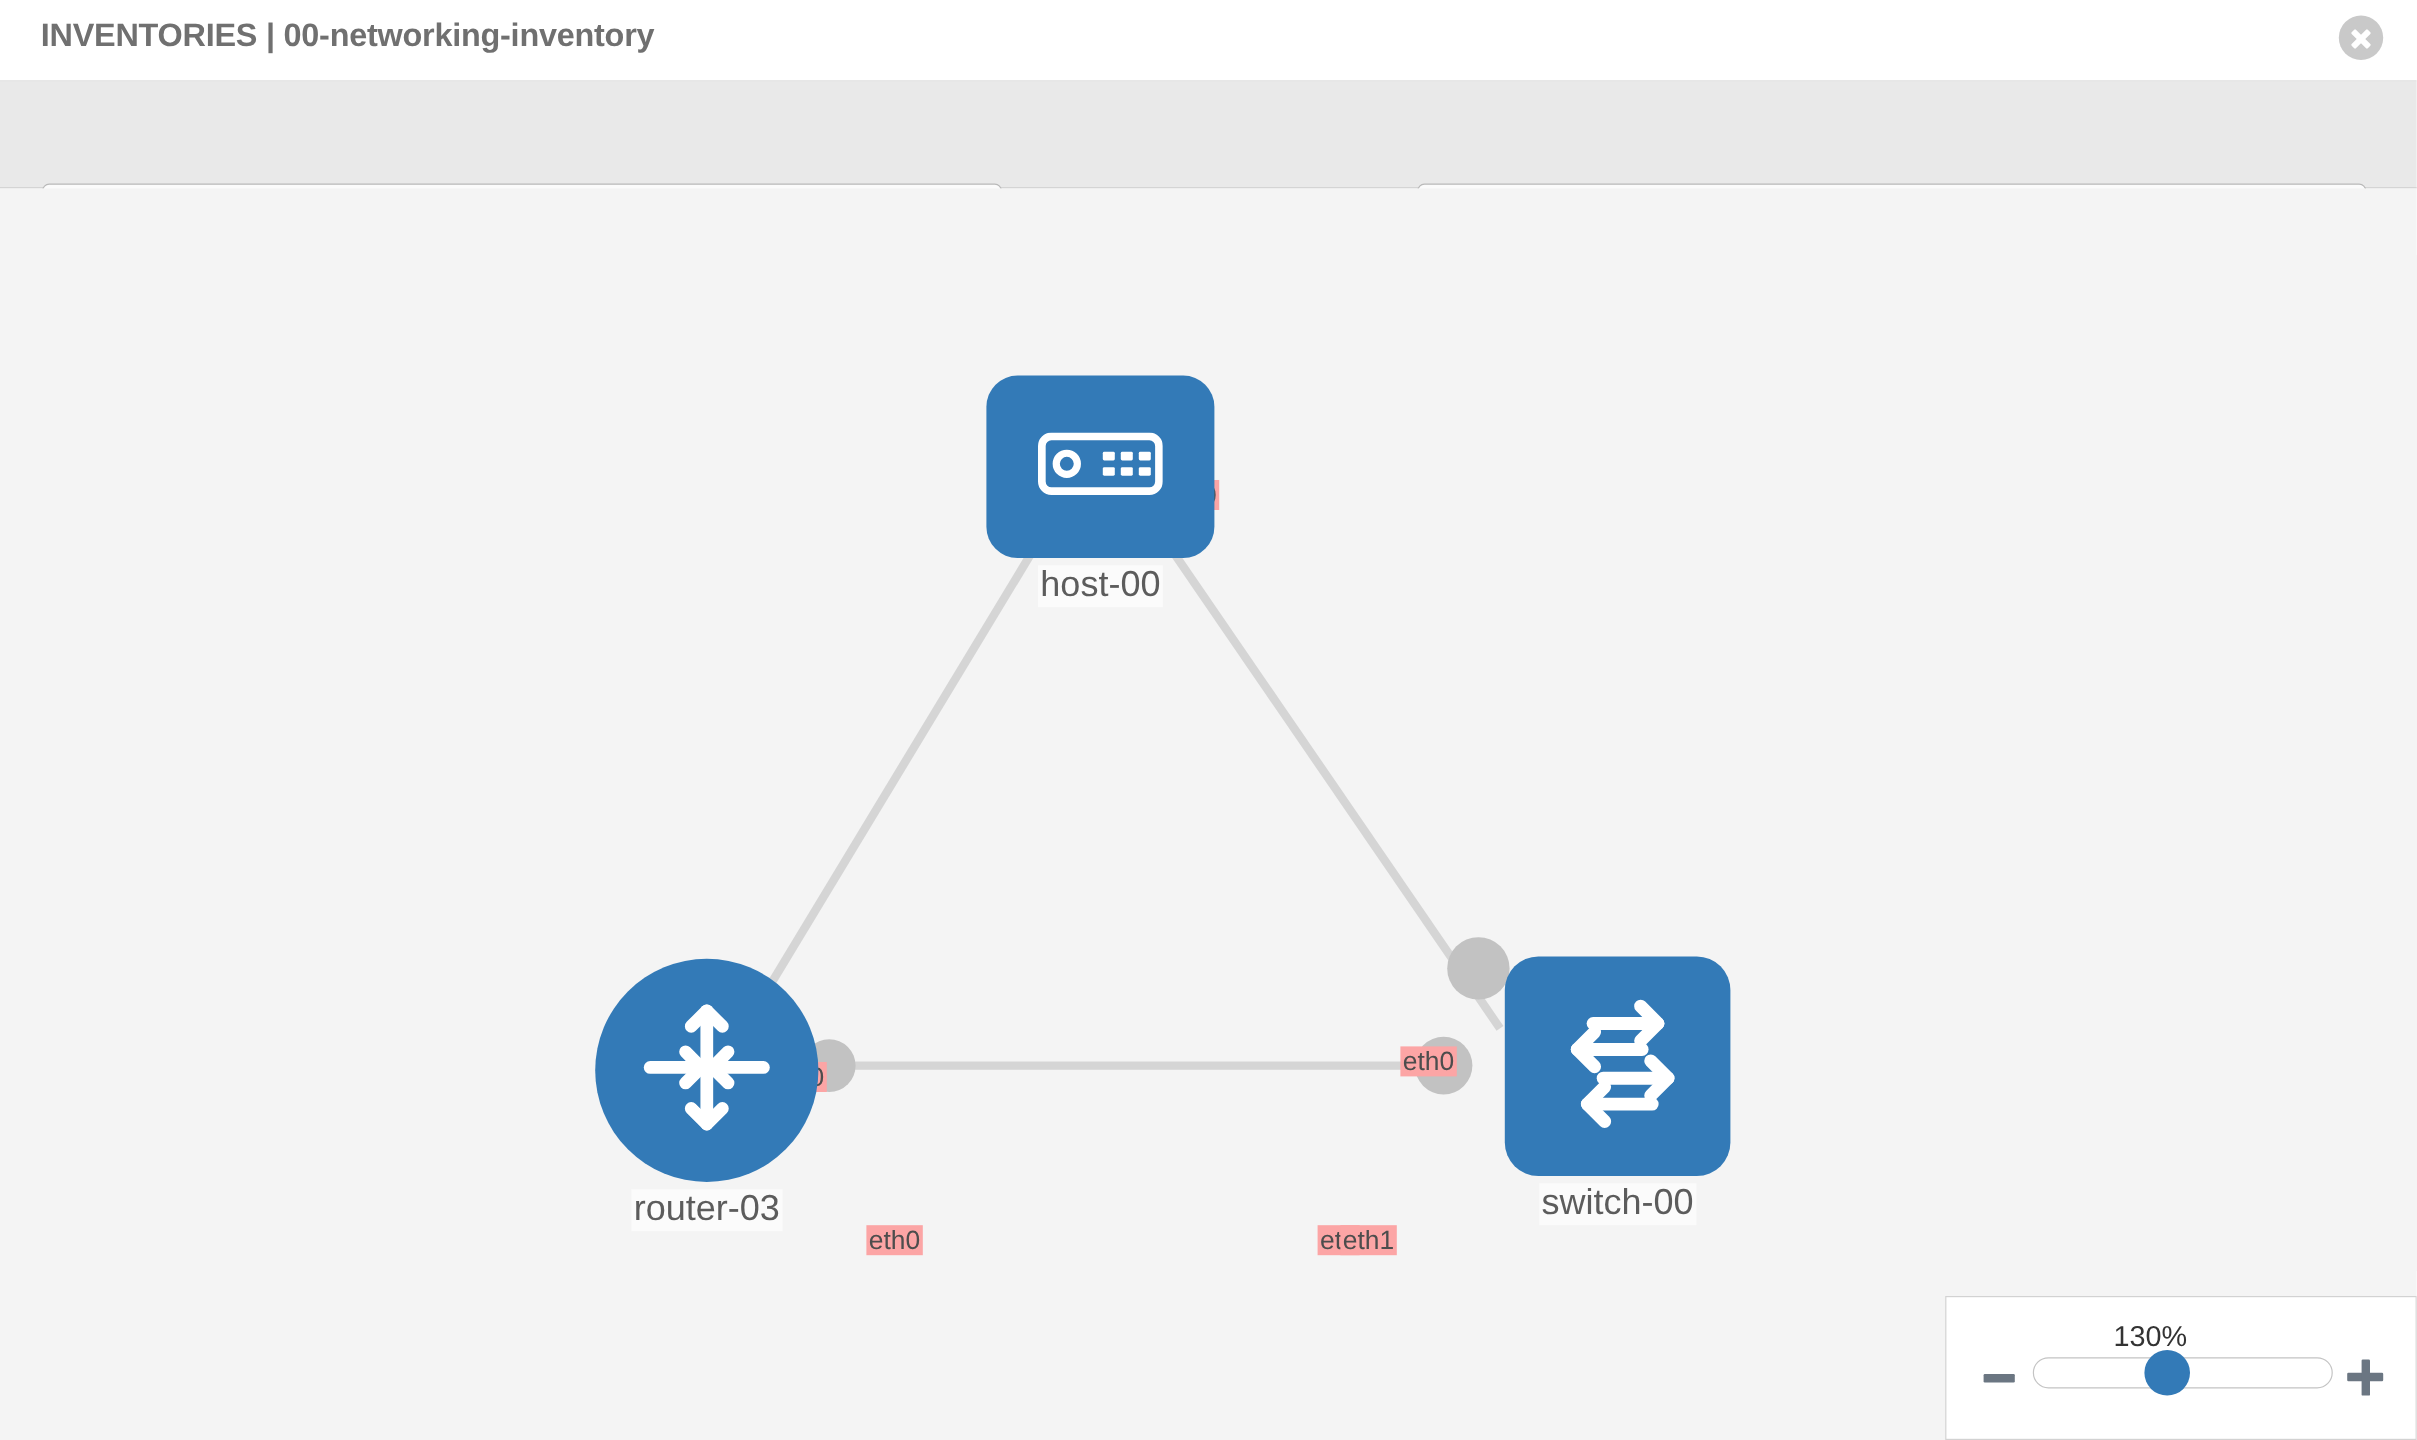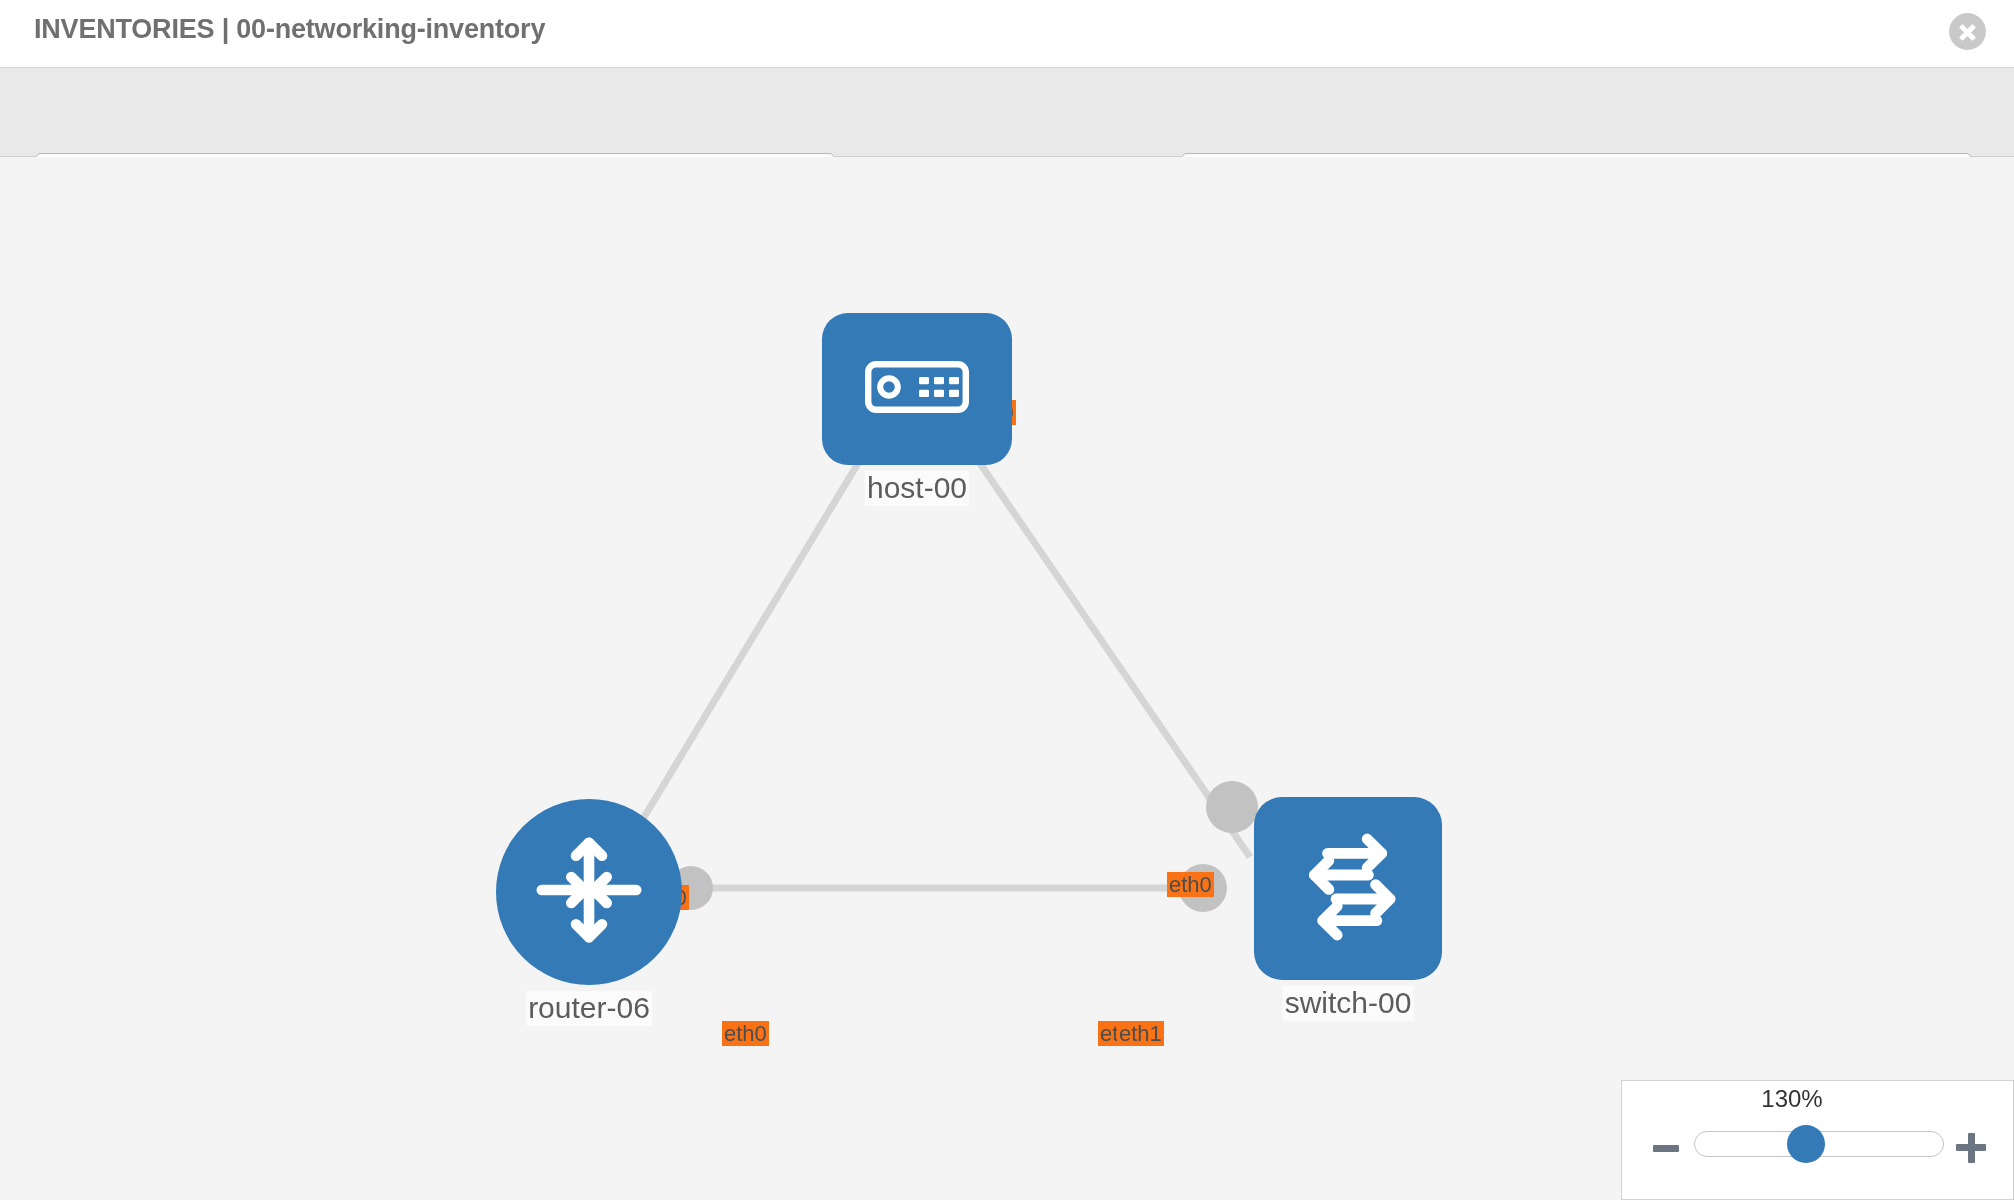--- a/index.html
+++ b/index.html
@@ -95,33 +95,33 @@
   #node-switch .node-shape { border-radius: 28px; }
 
   .node-glyph {
     position: absolute; left: 50%; top: 50%;
     transform: translate(-50%, -50%);
   }
 
   .edge-label {
     position: absolute;
     font-size: 22px; color: #4d4d4d;
-    background: #f97316; padding: 0 2px;
+    background: #fca5a5; padding: 0 2px;
     white-space: nowrap; line-height: 1.15;
   }
 
   
   .zoom-widget {
     position: absolute; left: 1621px; top: 1080px;
     width: 393px; height: 120px;
     background: #ffffff;
     border: 1px solid #d2d2d2;
   }
   .zoom-level {
-    position: absolute; left: 0; top: 4px; width: 340px;
+    position: absolute; left: 0; top: 20px; width: 340px;
     text-align: center; font-size: 24px; color: #333333;
   }
   .zoom-minus, .zoom-plus {
     position: absolute; top: 54px; cursor: pointer;
   }
   .zoom-minus { left: 31px; width: 26px; height: 26px; }
   .zoom-plus  { left: 334px; width: 30px; height: 30px; top: 52px; }
   .zoom-minus .bar-h, .zoom-plus .bar-h, .zoom-plus .bar-v {
     position: absolute; background: #6b7682; border-radius: 1px;
   }
@@ -236,21 +236,21 @@
               <path d="M39 21 L50 10 L61 21"></path>
             <path d="M50 90 V54"></path>
               <path d="M39 79 L50 90 L61 79"></path>
             <path d="M10 50 H46"></path>
               <path d="M35 39 L46 50 L35 61"></path>
             <path d="M90 50 H54"></path>
               <path d="M65 39 L54 50 L65 61"></path>
           </g>
         </svg>
       </div>
-      <div class="node-label">router-06</div>
+      <div class="node-label">router-03</div>
     </div>
 
     <div class="node" id="node-switch">
       <div class="node-shape"></div>
       <div class="node-glyph">
         <svg width="120" height="120" viewBox="0 0 100 100" aria-hidden="true">
           <g stroke="#ffffff" stroke-width="9" stroke-linecap="round" stroke-linejoin="round" fill="none">
             <path d="M33 22 H78"></path>
               <path d="M66 10 L78 22 L66 34"></path>
             <path d="M67 40 H22"></path>

